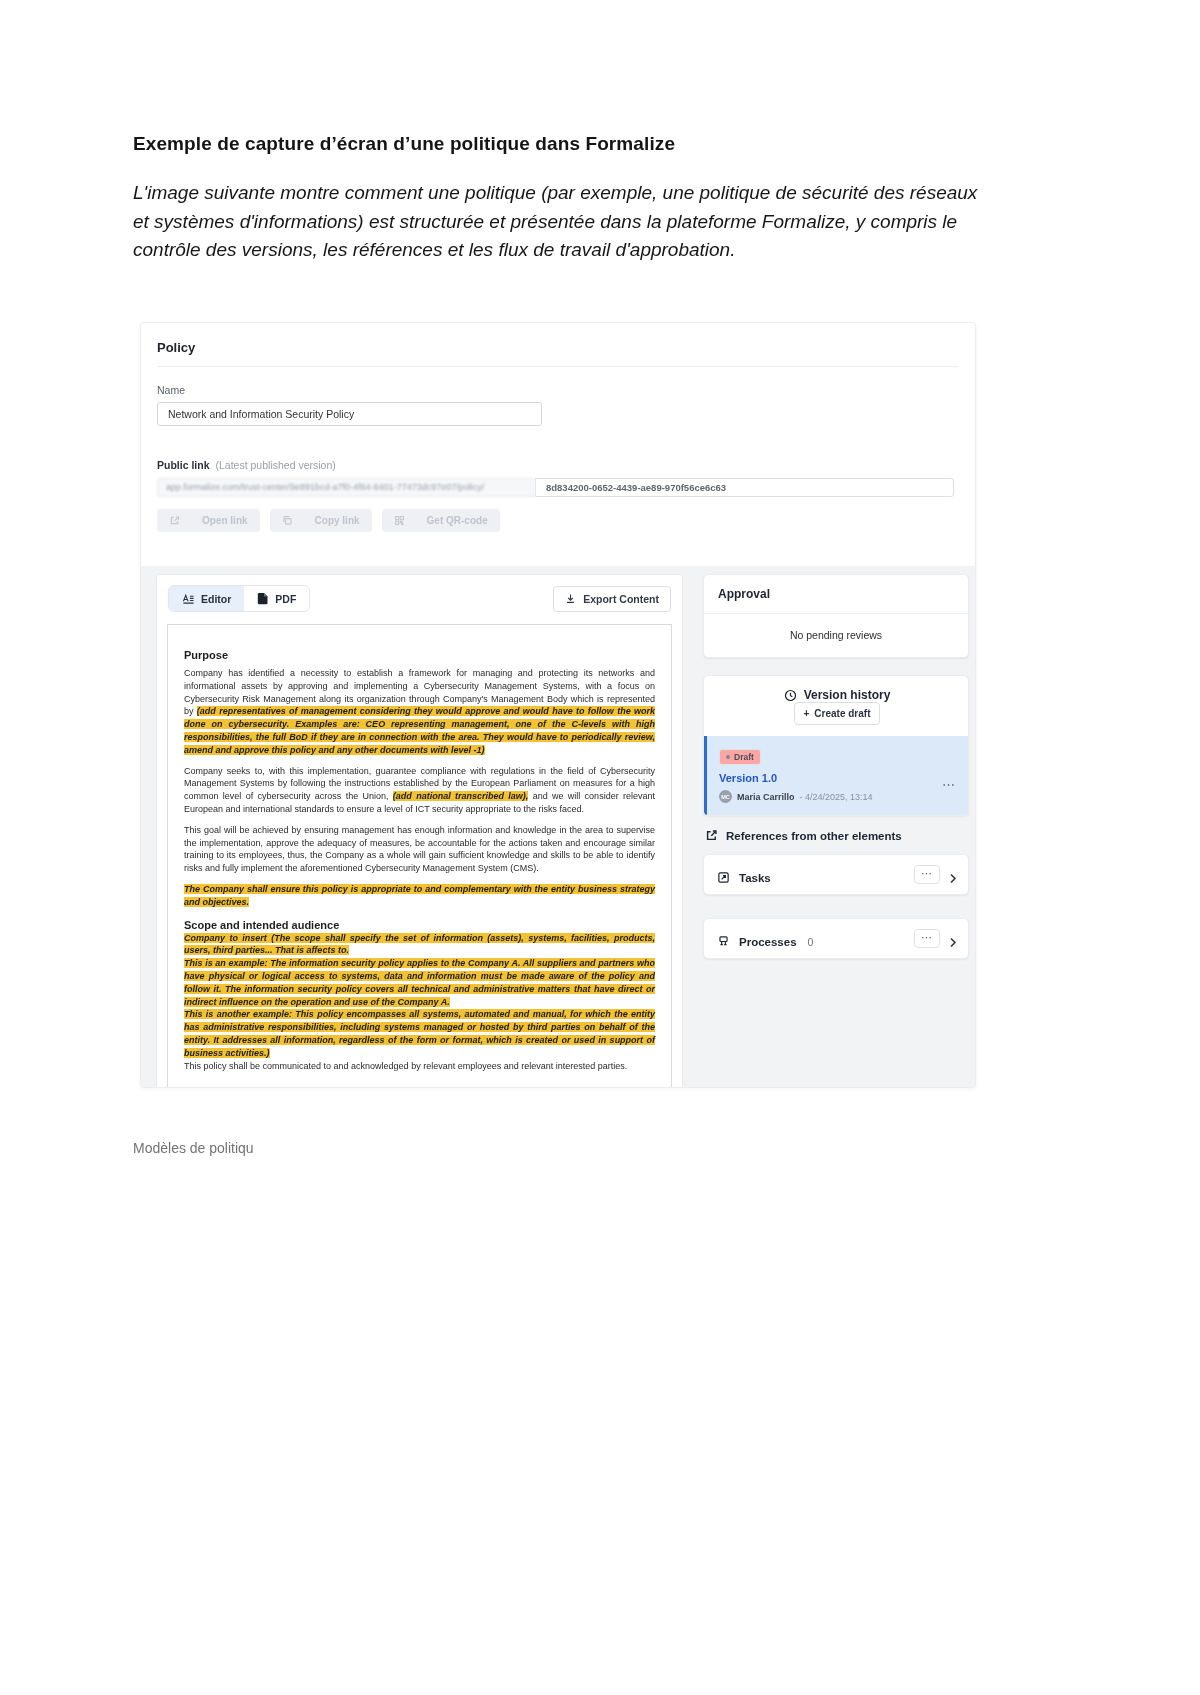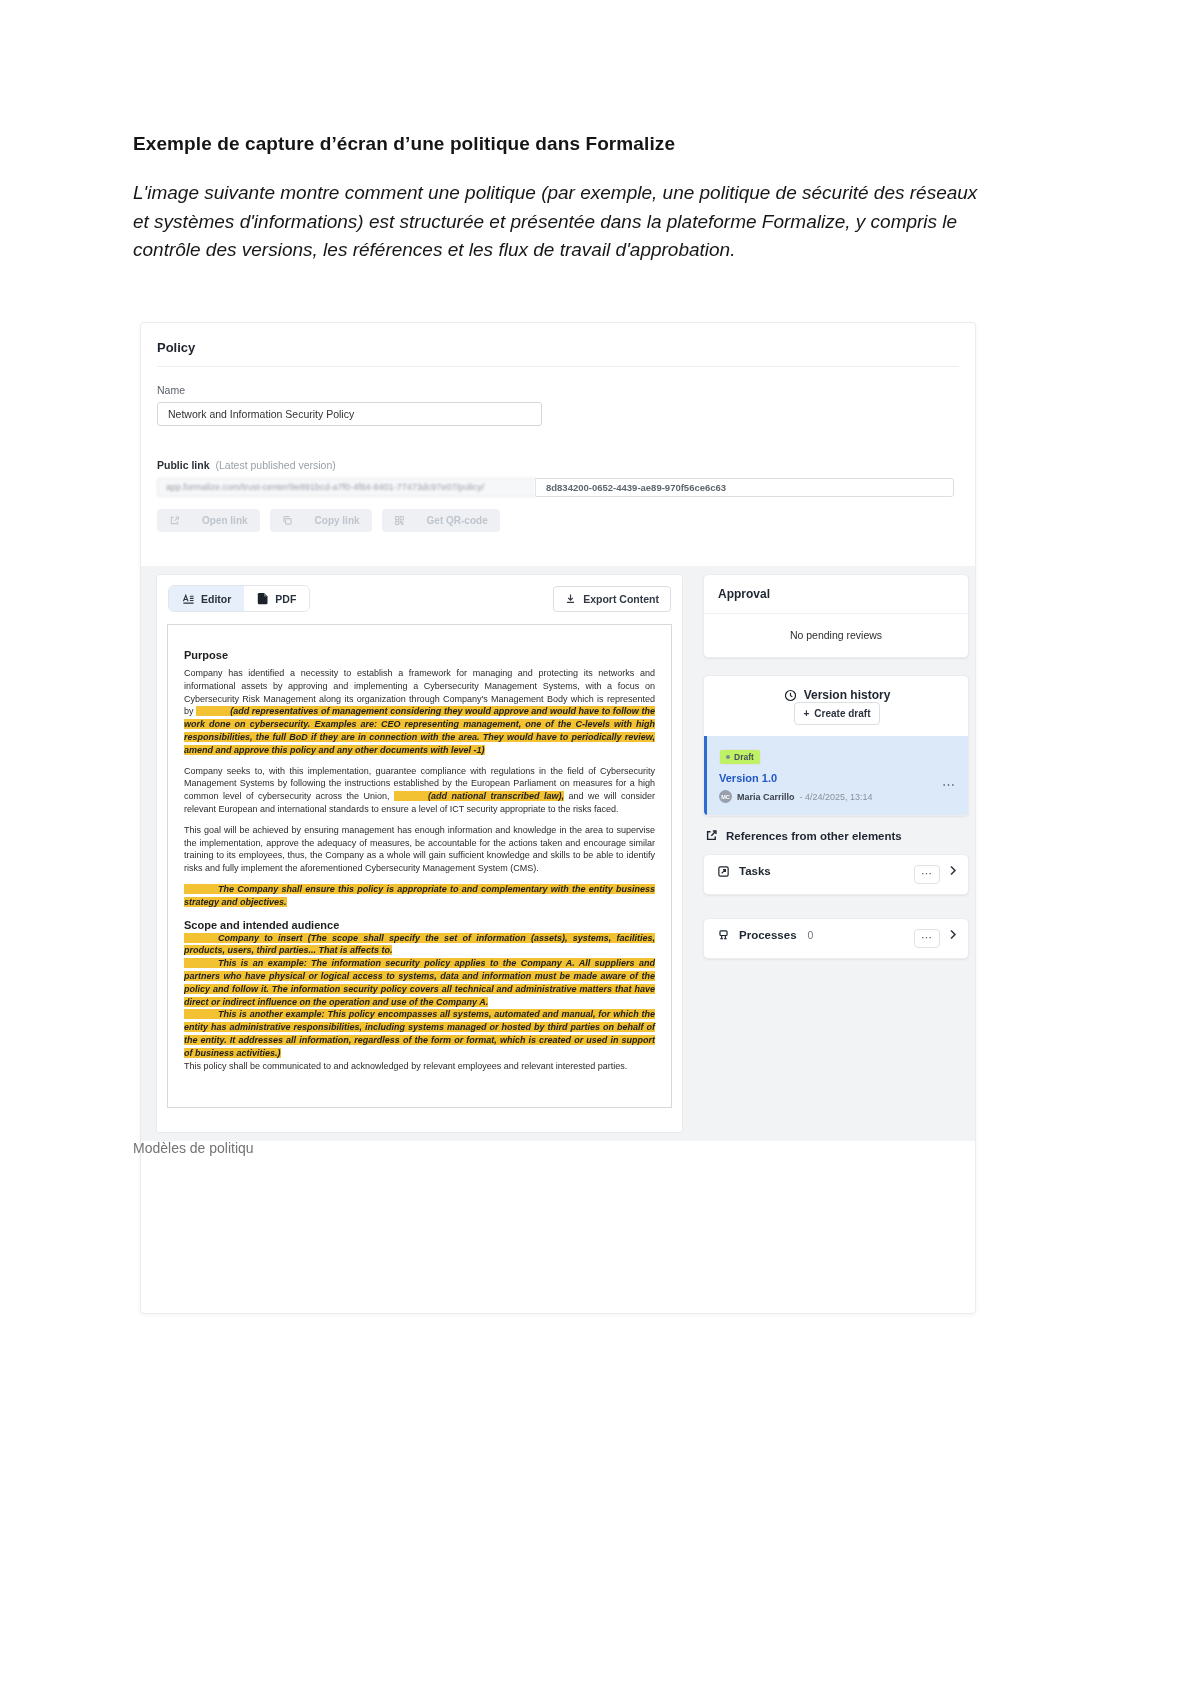--- a/index.html
+++ b/index.html
@@ -4,21 +4,21 @@
 <style>
   * { margin:0; padding:0; box-sizing:border-box; }
   html,body { background:#fff; }
   body { width:1200px; height:1695px; position:relative; font-family:"Liberation Sans", sans-serif; color:#111; }
 
   .article-heading { position:absolute; left:133px; top:133px; font-size:19px; font-weight:700; color:#151515; letter-spacing:.1px; }
   .article-intro { position:absolute; left:133px; top:179px; width:845px; font-size:19px; font-style:italic; color:#171717; line-height:28.5px; }
   .article-footer { position:absolute; left:133px; top:1140px; font-size:14px; color:#737373; }
 
   
-  .shot { position:absolute; left:140px; top:322px; width:836px; height:992px; background:#fff; border:1px solid #ececec; border-radius:4px; box-shadow:0 1px 4px rgba(0,0,0,.05); overflow:hidden; }
+  .shot { position:absolute; left:140px; top:322px; width:836px; height:766px; background:#fff; border:1px solid #ececec; border-radius:4px; box-shadow:0 1px 4px rgba(0,0,0,.05); overflow:hidden; }
   .shot-top { padding:17px 16px 0 16px; }
   .policy-title { font-size:13px; font-weight:700; color:#1d222b; padding-bottom:11px; border-bottom:1px solid #efefef; }
   .field-label { font-size:10.5px; color:#5b616b; margin-top:17px; }
   .name-input { display:block; margin-top:6px; width:385px; height:24px; border:1px solid #d6d6d6; border-radius:3px; background:#fff; font-family:"Liberation Sans",sans-serif; font-size:10.5px; color:#333; padding:0 10px; }
   .pl-row { margin-top:33px; display:flex; align-items:baseline; gap:6px; }
   .pl-label { font-size:10.5px; font-weight:700; color:#2a2f38; }
   .pl-hint { font-size:10.5px; color:#9aa0a8; }
   .url-bar { margin-top:7px; display:flex; width:797px; height:19px; }
   .url-left { flex:0 0 378px; background:#f6f7f8; border:1px solid #e7e8ea; border-right:none; border-radius:3px 0 0 3px; font-size:9px; color:#9aa1ab; line-height:17px; padding:0 8px; white-space:nowrap; overflow:hidden; filter:blur(1.1px); }
   .url-right { flex:1; background:#fff; border:1px solid #dcdee1; border-radius:0 3px 3px 0; font-size:9.5px; font-weight:700; color:#5f6670; line-height:17px; padding:0 10px; white-space:nowrap; overflow:hidden; }
@@ -34,42 +34,42 @@
   .tabs { display:flex; border:1px solid #e1e4e9; border-radius:6px; overflow:hidden; background:#fff; }
   .tab { display:flex; align-items:center; gap:6px; padding:6px 13px; font-size:10.5px; font-weight:700; color:#27303d; background:#fff; cursor:default; }
   .tab.active { background:#e7effb; }
   .export-btn { display:flex; align-items:center; gap:7px; border:1px solid #dbdee3; border-radius:4px; background:#fff; padding:6px 11px; font-family:"Liberation Sans",sans-serif; font-size:10.5px; font-weight:600; color:#333a46; }
   .doc { margin:4px 10px 0; border:1px solid #d9d9d9; background:#fff; padding:13px 16px 10px; height:484px; overflow:hidden; }
   .doc-h1 { font-size:15.5px; font-weight:700; color:#1a1a1a; margin:2px 0 11px; }
   .doc-h3 { font-size:11px; font-weight:700; color:#1f1f1f; margin:11px 0 6px; }
   .doc-h3.tight { margin:10px 0 1px; }
   .doc-p { font-size:9px; line-height:12.8px; color:#2b2b2b; text-align:justify; margin:0 0 8px; }
   .doc-p.tight { margin:0; }
-  .hl { background:#f2c232; font-style:italic; font-weight:700; color:#1e1e1e;padding-left:34px; }
+  .hl { background:#f2c232; font-style:italic; font-weight:700; color:#1e1e1e; }
 
   
   .side-col { flex:1; display:flex; flex-direction:column; }
   .card { background:#fff; border:1px solid #ececee; border-radius:5px; box-shadow:0 1px 2px rgba(25,35,55,.07); }
   .approval-head { padding:12px 14px; font-size:12px; font-weight:700; color:#1e2530; border-bottom:1px solid #eff1f3; }
   .approval-empty { padding:15px 10px 16px; text-align:center; font-size:10.5px; color:#2e2e2e; }
   .vh-card { margin-top:17px; padding-top:12px; overflow:hidden; }
   .vh-head { display:flex; justify-content:space-between; align-items:center; padding:0 11px 0 13px;flex-direction:column; }
   .vh-title { display:flex; align-items:center; gap:7px; font-size:12px; font-weight:700; color:#1e2530; }
   .create-draft-btn { display:flex; align-items:center; gap:5px; border:1px solid #dbdee3; border-radius:4px; background:#fff; padding:5px 9px; font-family:"Liberation Sans",sans-serif; font-size:10px; font-weight:600; color:#2b323e; }
   .ver-entry { margin-top:11px; background:#dbe9f9; border-left:3px solid #2f6cd0; padding:9px 12px 12px; position:relative; }
-  .draft-badge { display:inline-flex; align-items:center; gap:4px; background:#bef264; border:1px solid #dfe2e7; border-radius:3px; padding:2px 6px; font-size:8.5px; font-weight:600; color:#49505c; }
+  .draft-badge { display:inline-flex; align-items:center; gap:4px; background:#fca5a5; border:1px solid #dfe2e7; border-radius:3px; padding:2px 6px; font-size:8.5px; font-weight:600; color:#49505c; }
   .draft-dot { width:4px; height:4px; border-radius:50%; background:#7e8795; display:inline-block; }
   .ver-name { margin-top:7px; font-size:11px; font-weight:700; color:#2257c4; }
   .ver-meta { margin-top:6px; display:flex; align-items:center; gap:5px; }
   .avatar { width:13px; height:13px; border-radius:50%; background:#97a0ac; color:#fff; font-size:5.5px; font-weight:700; display:flex; align-items:center; justify-content:center; }
   .ver-author { font-size:9px; font-weight:700; color:#3b424d; }
   .ver-date { font-size:9px; color:#8a919b; }
   .ver-menu { position:absolute; right:12px; top:44px; font-size:13px; letter-spacing:1px; color:#4c535e; background:none; border:none; line-height:10px; }
   .refs-row { display:flex; align-items:center; gap:8px; padding:13px 2px 12px; font-size:11.5px; font-weight:700; color:#1e2530;text-align:right; }
-  .side-row { display:flex; align-items:flex-start; padding:10px 11px 10px 13px; margin-bottom:23px; }
+  .side-row { display:flex; align-items:flex-end; padding:10px 11px 10px 13px; margin-bottom:23px; }
   .side-row .row-label { font-size:11.5px; font-weight:700; color:#1e2530; margin-left:9px; }
   .side-row .row-count { font-size:10.5px; color:#6f7681; margin-left:11px; }
   .row-spacer { flex:1; }
   .menu-btn { border:1px solid #dfe2e7; border-radius:4px; background:#fff; color:#4c535e; font-size:11px; letter-spacing:1px; line-height:9px; padding:3px 6px 5px; margin-right:9px; }
   .chev { display:flex; align-items:center; }
   .icon { display:inline-flex; align-items:center; justify-content:center; }
   svg { display:block; }
 </style>
 </head>
 <body>

